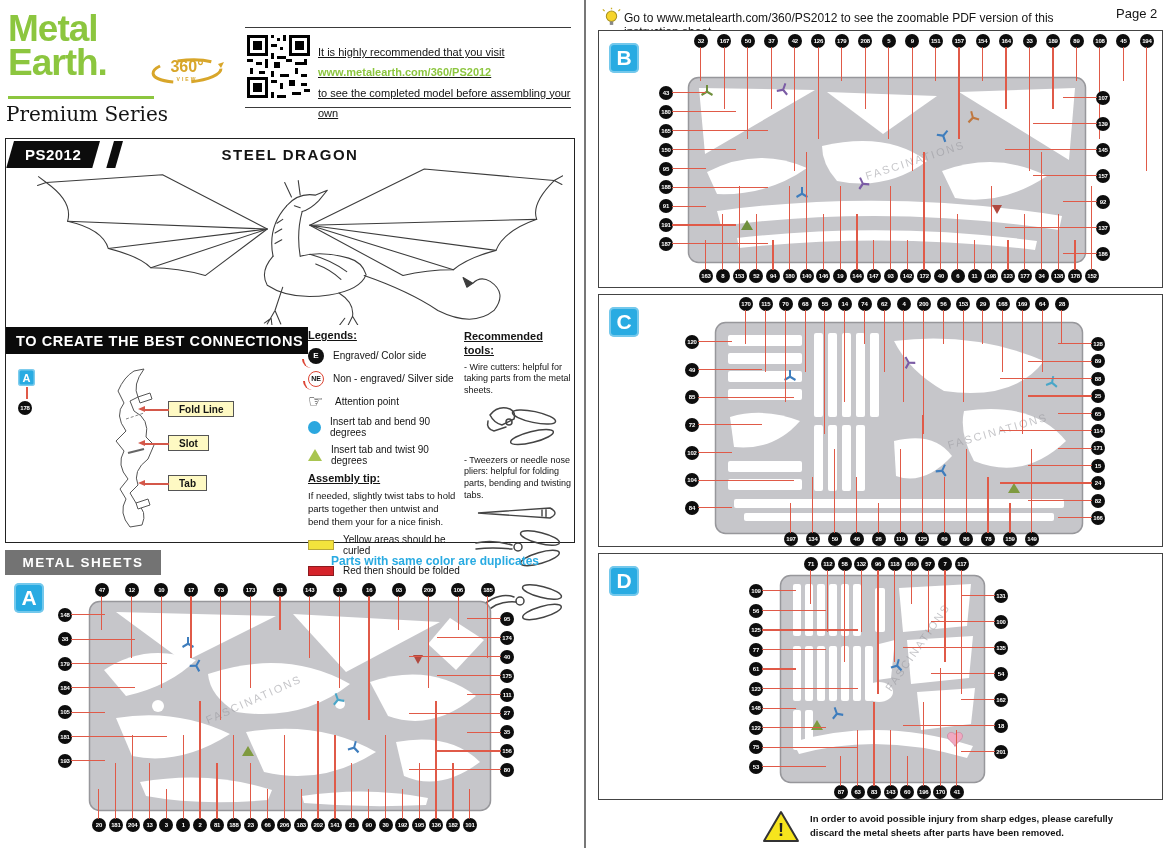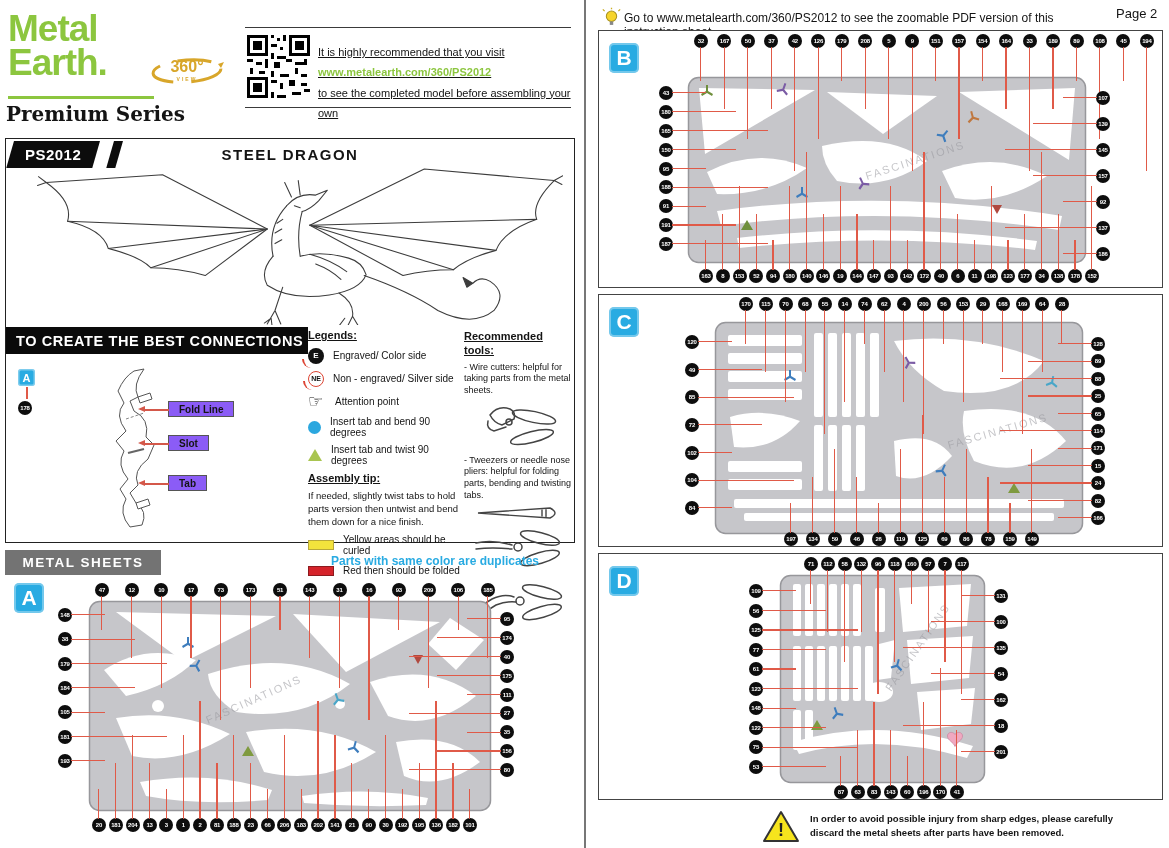--- a/index.html
+++ b/index.html
@@ -8,21 +8,21 @@
   }
   *{box-sizing:border-box; margin:0; padding:0;}
   html,body{background:#e8e8e8;}
   body{font-family:"Liberation Sans", sans-serif; color:var(--ink);}
   .page{position:relative; width:1169px; height:848px; background:#fff; overflow:hidden; margin:0 auto;}
   .abs{position:absolute;}
 
   
   .logo{left:8px; top:12px; font-size:37px; line-height:.92; font-weight:bold; letter-spacing:-1px; color:var(--green);}
   .logo-rule{left:8px; top:96px; width:146px; height:3px; background:var(--green);}
-  .series{left:6px; top:102px; font-family:"DejaVu Serif", serif; font-weight:bold; font-size:20px; letter-spacing:0;}
+  .series{left:6px; top:102px; font-family:"DejaVu Serif", serif; font-weight:normal; font-size:20px; letter-spacing:0;}
   .badge360{left:148px; top:50px; width:78px; height:40px;}
   .badge360 .t{position:absolute; left:0; right:0; top:8px; text-align:center; color:var(--gold); font-weight:bold; font-size:16px;}
   .badge360 .v{position:absolute; left:0; right:0; top:26px; text-align:center; color:var(--gold); font-weight:bold; font-size:5px; letter-spacing:2px;}
   .hr{height:1.3px; background:#3a3a3a;}
   .qr{left:247px; top:35px;}
   .qrnote{left:318px; top:42px; width:256px; font-size:11px; line-height:1.85;text-decoration:underline;}
   .qrnote .url{color:var(--green); font-weight:bold;}
 
   
   .mainbox{left:5px; top:138px; width:570px; height:405px; border:1.3px solid #222; background:#fff;}
@@ -31,21 +31,21 @@
   .sku-slash{position:absolute; left:108px; top:2px; width:9px; height:27px; background:#0c0c0c; transform:skewX(-16deg); transform-origin:top left;}
   .mtitle{position:absolute; left:0; right:0; top:7px; text-align:center; font-weight:bold; font-size:15px; letter-spacing:1.5px;}
   .dragon{position:absolute; left:12px; top:28px;}
 
   .connbar{position:absolute; left:0px; top:188px; width:302px; height:27px; background:#0a0a0a; color:#fff; display:flex; align-items:center; padding-left:10px; font-weight:bold; font-size:14.5px; letter-spacing:.6px;}
 
   .mini-badge{position:absolute; left:12px; top:230px; width:17px; height:17px; background:var(--cyan); border-radius:3px; color:#fff; font-weight:bold; font-size:11px; display:flex; align-items:center; justify-content:center; box-shadow:inset 0 0 0 1.5px rgba(255,255,255,.4);}
   .mini-line{position:absolute; left:20px; top:248px; width:1.5px; height:12px; background:var(--red);}
   .mini-chip{position:absolute; left:12px; top:262px;}
   .sample{position:absolute; left:98px; top:228px;}
-  .lbl{position:absolute; border:1.5px solid #555; background:#8b5cf6; font-size:10px; font-weight:bold; padding:1.5px 10px; white-space:nowrap;}
+  .lbl{position:absolute; border:1.5px solid #555; background:#fef9c3; font-size:10px; font-weight:bold; padding:1.5px 10px; white-space:nowrap;}
   .lbl::before{content:""; position:absolute; left:-24px; top:50%; width:24px; height:1.5px; background:#d4584a;}
   .lbl::after{content:""; position:absolute; left:-31px; top:50%; margin-top:-3.5px; border-right:7px solid #d4584a; border-top:3.5px solid transparent; border-bottom:3.5px solid transparent;}
 
   .legends{position:absolute; left:302px; top:190px; width:152px; display:flex; flex-direction:column; gap:6px; font-size:10px;}
   .legends h4, .tools h4{font-size:11px; text-decoration:underline;}
   .lrow{display:flex; align-items:center; gap:9px; min-height:17px;}
   .eng-icon{width:16px; height:16px; min-width:16px; border-radius:50%; background:#111; color:#fff; font-size:8px; font-weight:bold; display:flex; align-items:center; justify-content:center; position:relative;}
   .eng-icon::after, .ne-icon::after{content:""; position:absolute; left:-6px; bottom:-4px; width:9px; height:9px; border-left:2px solid #d43; border-bottom-left-radius:9px;}
   .ne-icon{width:16px; height:16px; min-width:16px; border-radius:50%; background:#fff; border:1.6px solid #d43; color:#111; font-size:7px; font-weight:bold; display:flex; align-items:center; justify-content:center; position:relative;}
   .hand-icon{font-size:17px; line-height:1; width:18px;}
@@ -239,21 +239,21 @@
       </div>
       <div class="lrow">
         <span class="dot-icon"></span>
         <span>Insert tab and bend 90 degrees</span>
       </div>
       <div class="lrow">
         <span class="tri-icon"></span>
         <span>Insert tab and twist 90 degrees</span>
       </div>
       <h4>Assembly tip:</h4>
-      <div class="tiptext">If needed, slightly twist tabs to hold parts version then untwist and bend them down for a nice finish.</div>
+      <div class="tiptext">If needed, slightly twist tabs to hold parts together then untwist and bend them your for a nice finish.</div>
       <div class="lrow">
         <span class="swatch-y"></span>
         <span>Yellow areas should be curled</span>
       </div>
       <div class="lrow">
         <span class="swatch-r"></span>
         <span>Red then should be folded</span>
       </div>
     </div>
 

